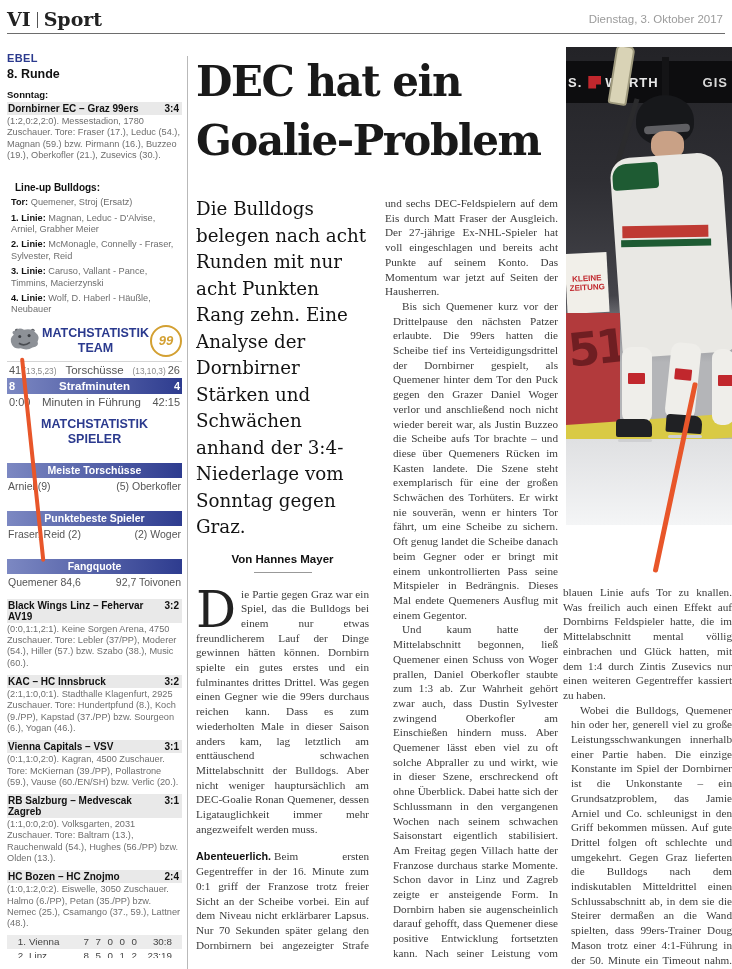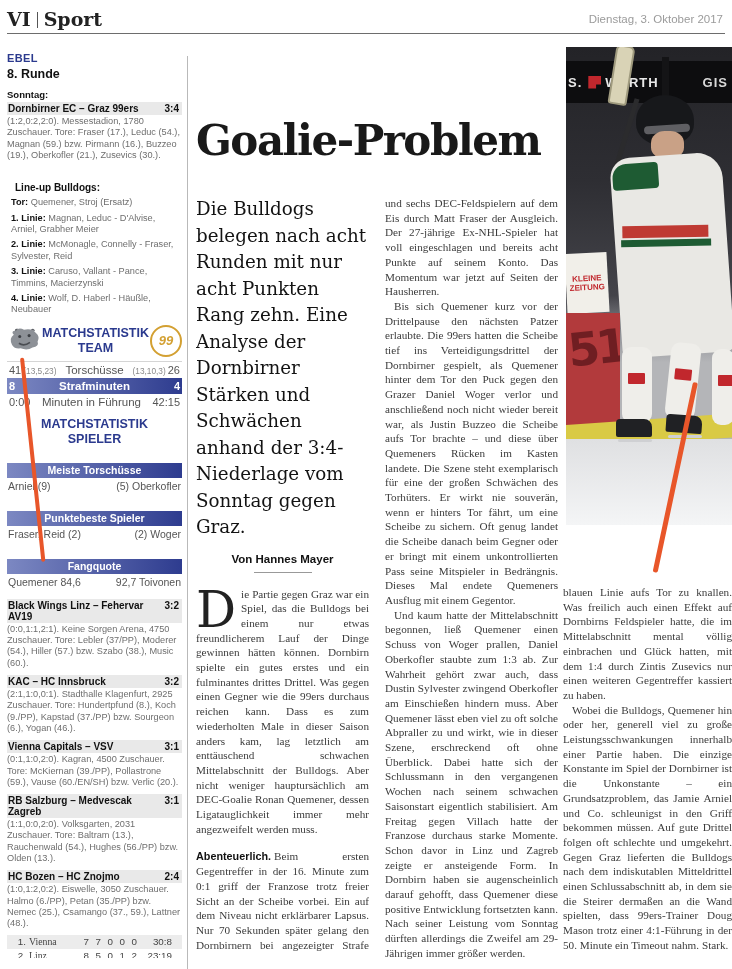--- a/index.html
+++ b/index.html
@@ -40,42 +40,42 @@
   .stat-row.hl .lab{color:#fff;}
   .ms-title2{color:#2b3a8e;font-weight:bold;font-size:12.5px;text-align:center;line-height:1.2;margin:7px 0 2px;}
   .sec-bar{background:linear-gradient(90deg,#7c88c2,#2e3c8f);color:#fff;text-align:center;
            font-size:10.5px;font-weight:bold;padding:1.5px 0;margin-top:16px;}
   .sec-row{display:flex;justify-content:space-between;font-size:10.5px;color:#555;padding:2.5px 1px;}
 
   .tbl-title{font-family:"DejaVu Serif",serif;font-size:14.5px;font-weight:bold;color:#111;margin:8px 0 4px;}
   .trow{display:flex;font-size:9.8px;color:#444;line-height:13.2px;padding:0 1px;}
   .trow.alt{background:#ececec;}
   .t-rank{width:18px;text-align:right;margin-right:3px;flex:0 0 auto;}
-  .t-name{width:48px;flex:0 0 auto;font-family:Liberation Serif, serif;}
+  .t-name{width:48px;flex:0 0 auto;}
   .t-c{width:12px;text-align:right;flex:0 0 auto;}
   .t-goals{width:35px;text-align:right;flex:0 0 auto;}
   .t-pts{width:21px;text-align:right;flex:0 0 auto;}
 
   
   .stick-left{position:absolute;left:20px;top:358px;width:4px;height:205px;background:#e8562a;
               transform:rotate(-6deg);transform-origin:top left;border-radius:2px;z-index:6;}
   .stick-right{position:absolute;left:693px;top:382px;width:5px;height:194px;background:#e8562a;
                transform:rotate(12deg);transform-origin:top left;border-radius:2px;z-index:6;}
 
   
   .headline{position:absolute;left:196px;top:52px;width:364px;font-family:"DejaVu Serif",serif;
             font-size:42px;line-height:59px;font-weight:bold;color:#191919;letter-spacing:-1.5px;}
   .body-wrap{position:absolute;left:196px;top:196px;width:362px;height:771px;overflow:hidden;}
   .cols{column-count:2;column-gap:16px;height:771px;column-fill:auto;}
   .lead{font-family:"DejaVu Serif",serif;font-size:18.3px;line-height:26.5px;color:#131313;margin:0 0 12px;}
   .byline{text-align:center;font-weight:bold;font-size:11.5px;color:#111;margin:8px 0 14px;}
   .byline::after{content:"";display:block;width:58px;border-bottom:1px solid #999;margin:7px auto 0;}
   .para{font-family:"Liberation Serif",serif;font-size:11.2px;line-height:14.7px;color:#3b3b3b;
         text-align:justify;margin:0;hyphens:auto;}
-  .para.ind{text-indent:9px;}
+  .para.ind{text-indent:9px;margin-left:8px;}
   .para.gap{margin-top:13px;}
   .plead{font-family:"Liberation Sans",sans-serif;font-weight:bold;color:#111;
          font-size:10.8px;margin-right:3px;}
   .dropcap{float:left;font-family:"DejaVu Serif",serif;font-size:50px;line-height:40px;
            padding:3px 5px 0 0;color:#222;}
   .cont-col{position:absolute;left:563px;top:585px;width:169px;height:381px;overflow:hidden;}
 
   
   .photo{position:absolute;left:566px;top:47px;width:166px;height:478px;overflow:hidden;background:#2a2a2e;}
   .ph-bg{position:absolute;inset:0;background:linear-gradient(180deg,#232327 0%,#2e2e33 28%,#44444a 52%,#8f9095 60%,#b4b5b8 66%);}
@@ -302,21 +302,21 @@
           <span class="t-goals">18:22</span>
           <span class="t-pts">12</span>
         </div>
 
     </div>
   </div>
 
   <div class="stick-left"></div>
 
   <div class="headline">
-    <br>
+    <span>DEC hat ein</span><br>
     <span>Goalie-Problem</span>
   </div>
 
   <div class="body-wrap">
     <div class="cols">
       <p class="lead">Die Bulldogs belegen nach acht Runden mit nur acht Punkten Rang zehn. Eine Analyse der Dornbirner Stärken und Schwächen anhand der 3:4-Niederlage vom Sonntag gegen Graz.</p>
       <div class="byline">Von Hannes Mayer</div>
       <p class="para"><span class="dropcap">D</span><span>ie Partie gegen Graz war ein Spiel, das die Bulldogs bei einem nur etwas freundlicherem Lauf der Dinge gewinnen hätten können. Dornbirn spielte ein gutes erstes und ein fulminantes drittes Drittel. Was gegen einen Gegner wie die 99ers durchaus reichen kann. Dass es zum wiederholten Male in dieser Saison anders kam, lag letztlich am enttäuschend schwachen Mittelabschnitt der Bulldogs. Aber nicht weniger hauptursächlich am DEC-Goalie Ronan Quemener, dessen Ligatauglichkeit immer mehr angezweifelt werden muss.</span></p>
       <p class="para gap"><b class="plead">Abenteuerlich.</b><span>Beim ersten Gegentreffer in der 16. Minute zum 0:1 griff der Franzose trotz freier Sicht an der Scheibe vorbei. Ein auf dem Niveau nicht erklärbarer Lapsus. Nur 70 Sekunden später gelang den Dornbirnern bei angezeigter Strafe und sechs DEC-Feldspielern auf dem Eis durch Matt Fraser der Ausgleich. Der 27-jährige Ex-NHL-Spieler hat voll eingeschlagen und bereits acht Punkte auf seinem Konto. Das Momentum war jetzt auf Seiten der Hausherren.</span></p>
       <p class="para ind"><span>Bis sich Quemener kurz vor der Drittelpause den nächsten Patzer erlaubte. Die 99ers hatten die Scheibe tief ins Verteidigungsdrittel der Dornbirner gespielt, als Quemener hinter dem Tor den Puck gegen den Grazer Daniel Woger verlor und anschließend noch nicht wieder bereit war, als Justin Buzzeo die Scheibe aufs Tor brachte – und diese über Quemeners Rücken im Kasten landete. Die Szene steht exemplarisch für eine der großen Schwächen des Torhüters. Er wirkt nie souverän, wenn er hinters Tor fährt, um eine Scheibe zu sichern. Oft genug landet die Scheibe danach beim Gegner oder er bringt mit einem unkontrollierten Pass seine Mitspieler in Bedrängnis. Dieses Mal endete Quemeners Ausflug mit einem Gegentor.</span></p>

